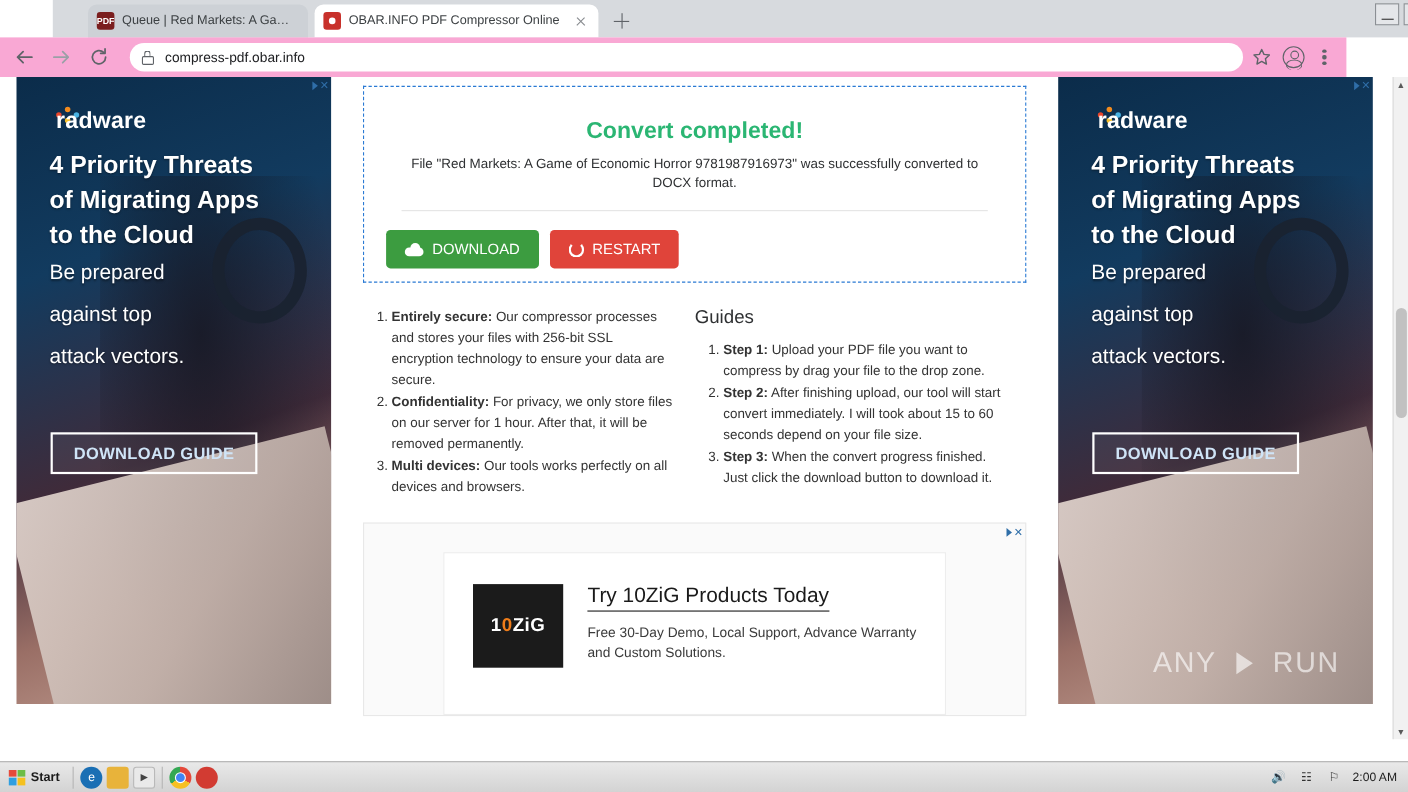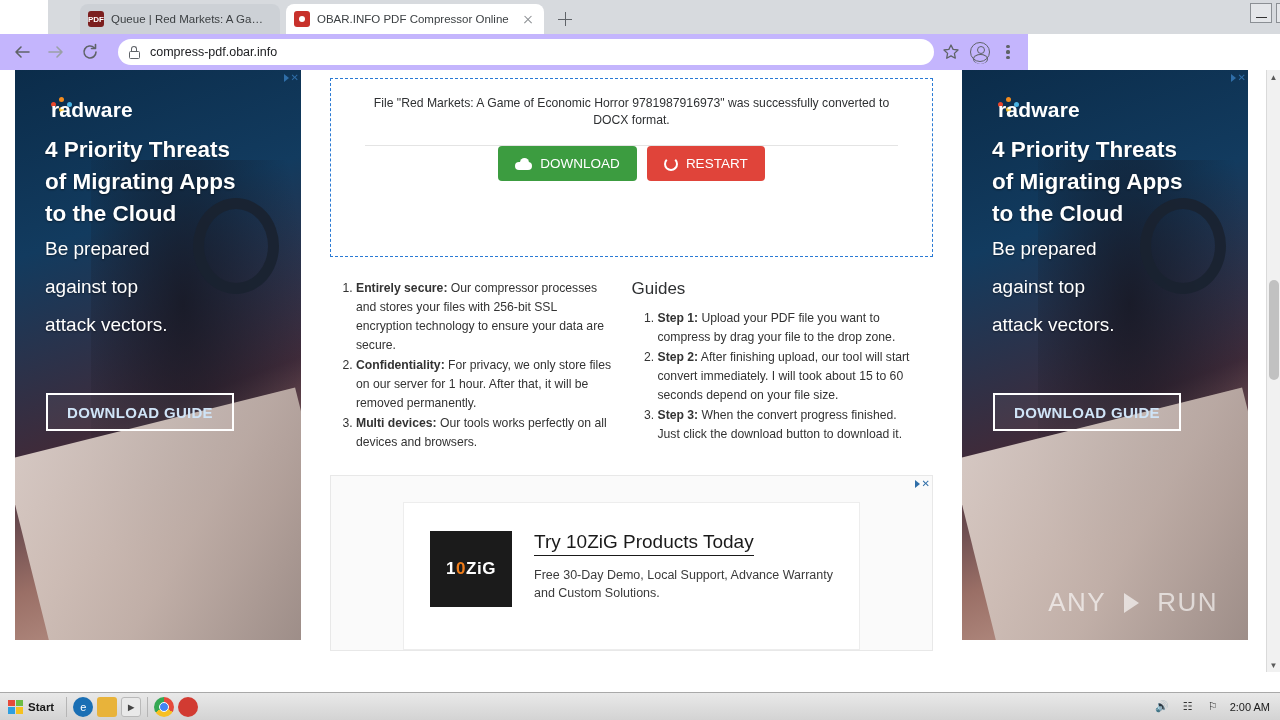--- a/index.html
+++ b/index.html
@@ -61,22 +61,22 @@
   .winbtn i { position: absolute; display: block; }
   .wb-min i { left: 5px; bottom: 4px; width: 11px; height: 1.5px; background: #333; }
   .wb-max i { left: 5px; top: 4px; width: 11px; height: 10px; border: 1.5px solid #333; }
   .wb-close i:nth-child(1), .wb-close i:nth-child(2) {
     left: 4px; top: 9px; width: 13px; height: 1.5px; background: #333;
   }
   .wb-close i:nth-child(1) { transform: rotate(45deg); }
   .wb-close i:nth-child(2) { transform: rotate(-45deg); }
 
   .toolbar {
-    position: absolute; top: 34px; left: 0; width: 1028px; height: 36px;
-    background: #c4b5fd; display: flex; align-items: center; padding: 0 8px;
+    position: absolute; top: 34px; left: 0; width: 1224px; height: 36px;
+    background: #f9a8d4; display: flex; align-items: center; padding: 0 8px;
   }
   .navbtn { width: 28px; height: 28px; position: relative; margin-right: 6px; color: #5f6368; }
   .navbtn svg { position: absolute; left: 5px; top: 5px; }
   .urlbar {
     flex: 1; height: 26px; background: #ffffff; border-radius: 13px;
     display: flex; align-items: center; padding: 0 10px; margin: 0 8px;
     font-size: 12.5px; color: #202124;
   }
   .lock { width: 13px; height: 13px; margin-right: 9px; position: relative; }
   .lock .body { position: absolute; left: 1px; top: 5px; width: 11px; height: 8px;
@@ -181,21 +181,21 @@
 
   
   .center { position: absolute; left: 330px; top: 0; width: 603px; }
   .result-box {
     margin-top: 8px; border: 1.5px dashed #2a7ad4; background: #fff;
     padding: 16px 20px 20px; text-align: center; height: 179px;
   }
   .result-title { color: #2bb673; font-size: 21px; font-weight: bold; margin: 12px 0 10px; }
   .result-desc { font-size: 12.2px; color: #2f3133; line-height: 17px; max-width: 530px; margin: 0 auto; }
   .divider { border-top: 1px solid #e4e4e4; margin: 16px 14px 0; }
-  .btn-row { display: flex; justify-content: center; gap: 10px; }
+  .btn-row { display: flex; justify-content: flex-start; gap: 10px; margin-top: 17px; }
   .btn {
     display: inline-flex; align-items: center; gap: 8px; color: #fff;
     font-size: 13.5px; padding: 10px 17px; border-radius: 4px; border: none;
     font-family: "Liberation Sans", sans-serif;
   }
   .btn-download { background: #3c9c40; }
   .btn-restart { background: #e0443a; }
   .ico-cloud { width: 17px; height: 12px; position: relative; }
   .ico-cloud::before {
     content: ""; position: absolute; left: 0; bottom: 0; width: 17px; height: 8px;
@@ -393,20 +393,21 @@
       <div class="anyrun">
         <span>ANY</span>
         <span class="play"></span>
         <span>RUN</span>
       </div>
     </div>
 
     <div class="center">
 
       <div class="result-box">
+        <div class="result-title">Convert completed!</div>
         <div class="result-desc">File "Red Markets: A Game of Economic Horror 9781987916973" was successfully converted to DOCX format.</div>
         <div class="divider"></div>
         <div class="btn-row">
           <button class="btn btn-download">
             <span class="ico-cloud"></span>
             <span>DOWNLOAD</span>
           </button>
           <button class="btn btn-restart">
             <span class="ico-refresh"></span>
             <span>RESTART</span>

